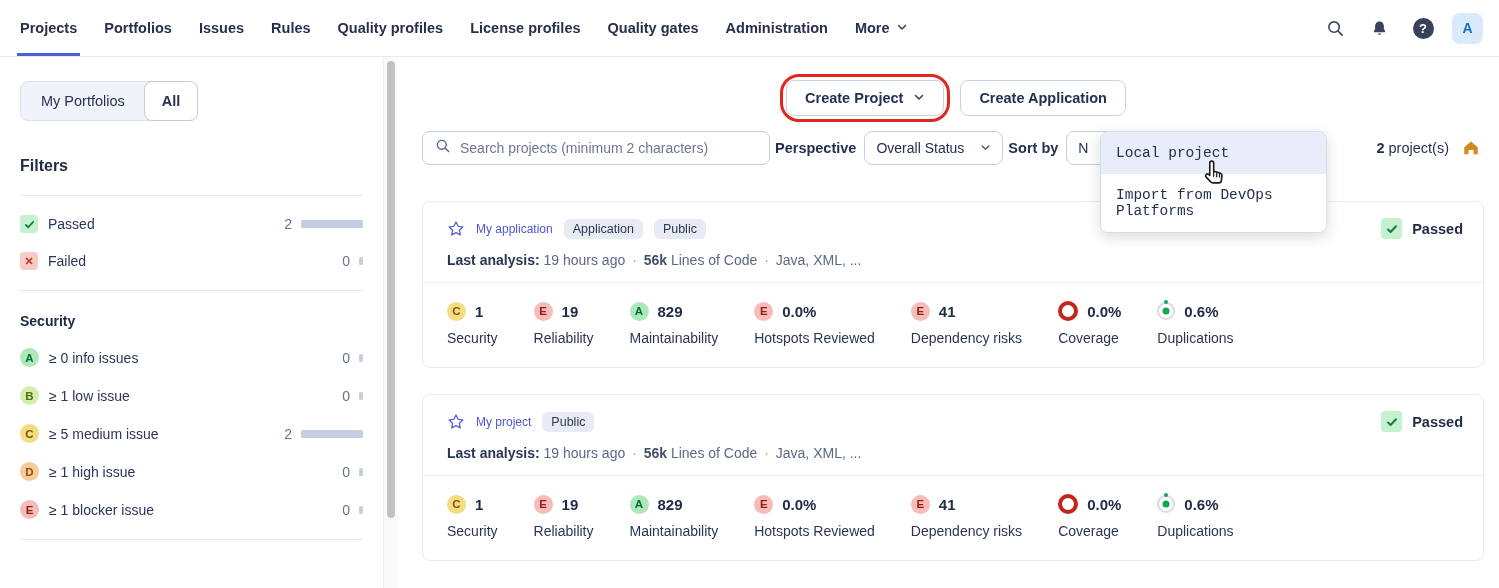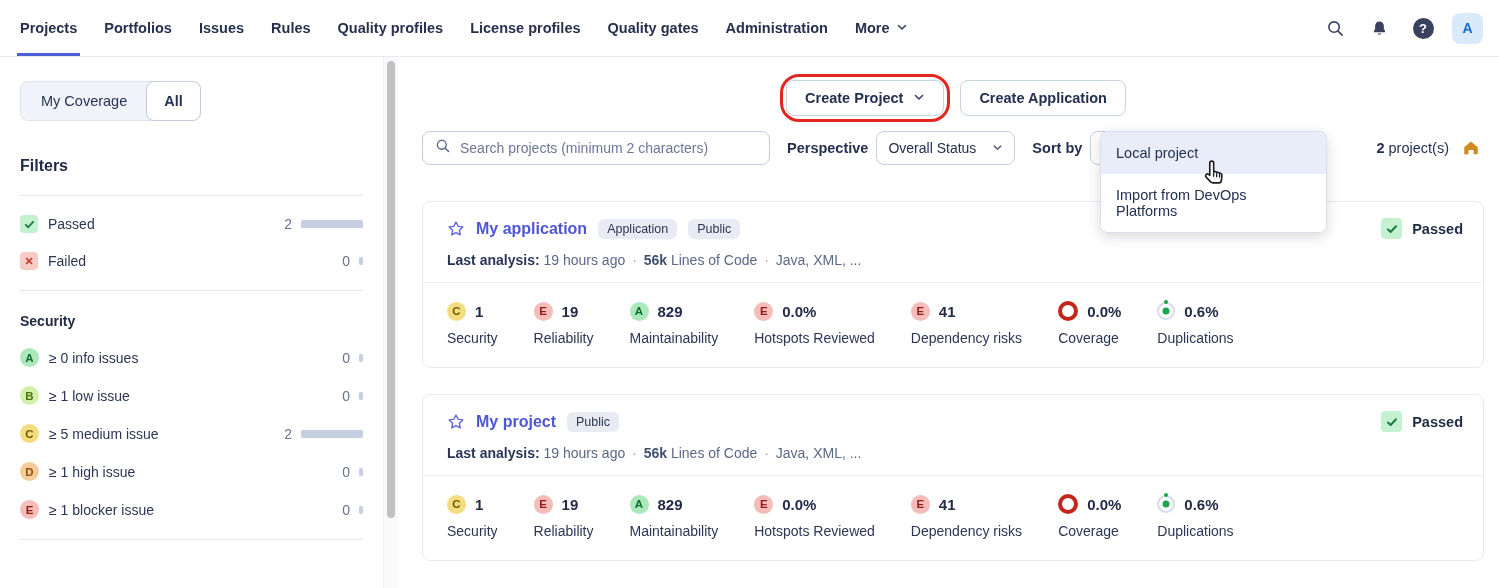--- a/index.html
+++ b/index.html
@@ -54,41 +54,41 @@
   .rating-E { background:#F5BCBA; color:#8F1D16; }
 
   
   .actions-row { display:flex; justify-content:center; align-items:center; gap:10px; height:48px; }
   .btn { height:36px; padding:0 18px; border:1px solid #CBD2E0; border-radius:8px; background:#fff; font-size:14.5px; font-weight:700; color:#243050; display:flex; align-items:center; gap:10px; cursor:pointer; font-family:inherit; }
   .annotate-red { border:3px solid #E3261F; border-radius:19px; padding:3px; display:inline-flex; }
   .toolbar { display:flex; align-items:center; margin-top:9px; }
   .search-box { width:348px; height:34px; border:1px solid #C6CEDF; border-radius:8px; display:flex; align-items:center; padding:0 12px; gap:9px; background:#fff; }
   .search-box input { border:none; outline:none; flex:1; font-size:14px; color:#243050; font-family:inherit; background:transparent; }
   .search-box input::placeholder { color:#6B7797; }
-  .tb-label { font-size:14.5px; font-weight:700; color:#243050; margin-left:17px; white-space:nowrap; }
+  .tb-label { font-size:14.5px; font-weight:700; color:#243050; margin-left:5px; white-space:nowrap; }
   .select { height:34px; border:1px solid #C6CEDF; border-radius:8px; background:#fff; display:flex; align-items:center; gap:16px; padding:0 11px; margin-left:8px; font-size:14px; color:#243050; cursor:pointer; white-space:nowrap; }
   .select.sort-sel { width:160px; overflow:hidden; }
   .tb-spacer { flex:1; }
   .proj-count { font-size:14.5px; color:#243050; }
   .proj-count b { font-weight:700; }
   .home-ico { margin:0 4px 0 13px; display:flex; }
 
   
-  .dropdown-menu { position:absolute; top:74px; right:172px; width:227px; background:#fff; border:1px solid #D9DEE9; border-radius:8px; box-shadow:0 4px 14px rgba(29,33,47,.16); z-index:30; overflow:hidden; }
+  .dropdown-menu { position:absolute; top:74px; right:172px; width:227px; background:#fff; border:1px solid #D9DEE9; border-radius:8px; box-shadow:0 4px 14px rgba(29,33,47,.16); z-index:30; overflow:hidden;font-family:Liberation Mono, monospace; }
   .menu-item { padding:13px 15px; font-size:14.5px; color:#243050; cursor:pointer; background:#fff; }
   .menu-item.highlight { background:#E9EDF9; }
   .cursor-hand { position:absolute; left:98px; top:27px; z-index:31; }
 
   
   .card { border:1px solid #E8EAF1; border-radius:8px; margin-top:0; background:#fff; }
   .card + .card { margin-top:26px; }
   .cards-wrap { margin-top:36px; }
   .card-header { padding:17px 20px 14px 24px; position:relative; }
   .title-row { display:flex; align-items:center; gap:11px; }
-  .proj-title { font-size:16px; font-weight:700; color:#4E56D8; cursor:pointer; }
+  .proj-title { font-size:12px; font-weight:400; color:#4E56D8; cursor:pointer; }
   .badge { background:#E9EBF4; color:#2B3752; font-size:12.5px; padding:3px 9px; border-radius:6px; }
   .status { position:absolute; top:16px; right:20px; display:flex; align-items:center; gap:10px; }
   .status-label { font-size:14.5px; font-weight:700; color:#1F2A44; }
   .check-box { width:21px; height:21px; border-radius:4px; background:#C4F1D0; display:flex; align-items:center; justify-content:center; }
   .analysis-line { margin-top:13px; font-size:14px; color:#5B6886; }
   .analysis-line .al-label { font-weight:700; color:#2A3654; }
   .analysis-line .al-bold { font-weight:700; color:#444F6D; }
   .al-dot { color:#98A2BB; margin:0 3px; }
   .card-divider { border:none; border-top:1px solid #ECEEF4; }
   .metrics-row { display:flex; gap:36px; padding:17px 24px 21px 24px; }
@@ -159,21 +159,21 @@
     <div class="avatar">
         <span>A</span>
       </div>
   </div>
 </div>
 
 <div class="body-row">
 
   <div class="sidebar">
     <div class="fav-toggle">
-      <div class="fav-seg">My Coverage</div>
+      <div class="fav-seg">My Portfolios</div>
       <div class="fav-seg selected">All</div>
     </div>
 
     <div class="filters-title">Filters</div>
     <hr class="side-divider">
 
 
     <div class="filter-row">
       <span class="gate-ico pass">
         <svg width="11" height="11" viewBox="0 0 12 12">

